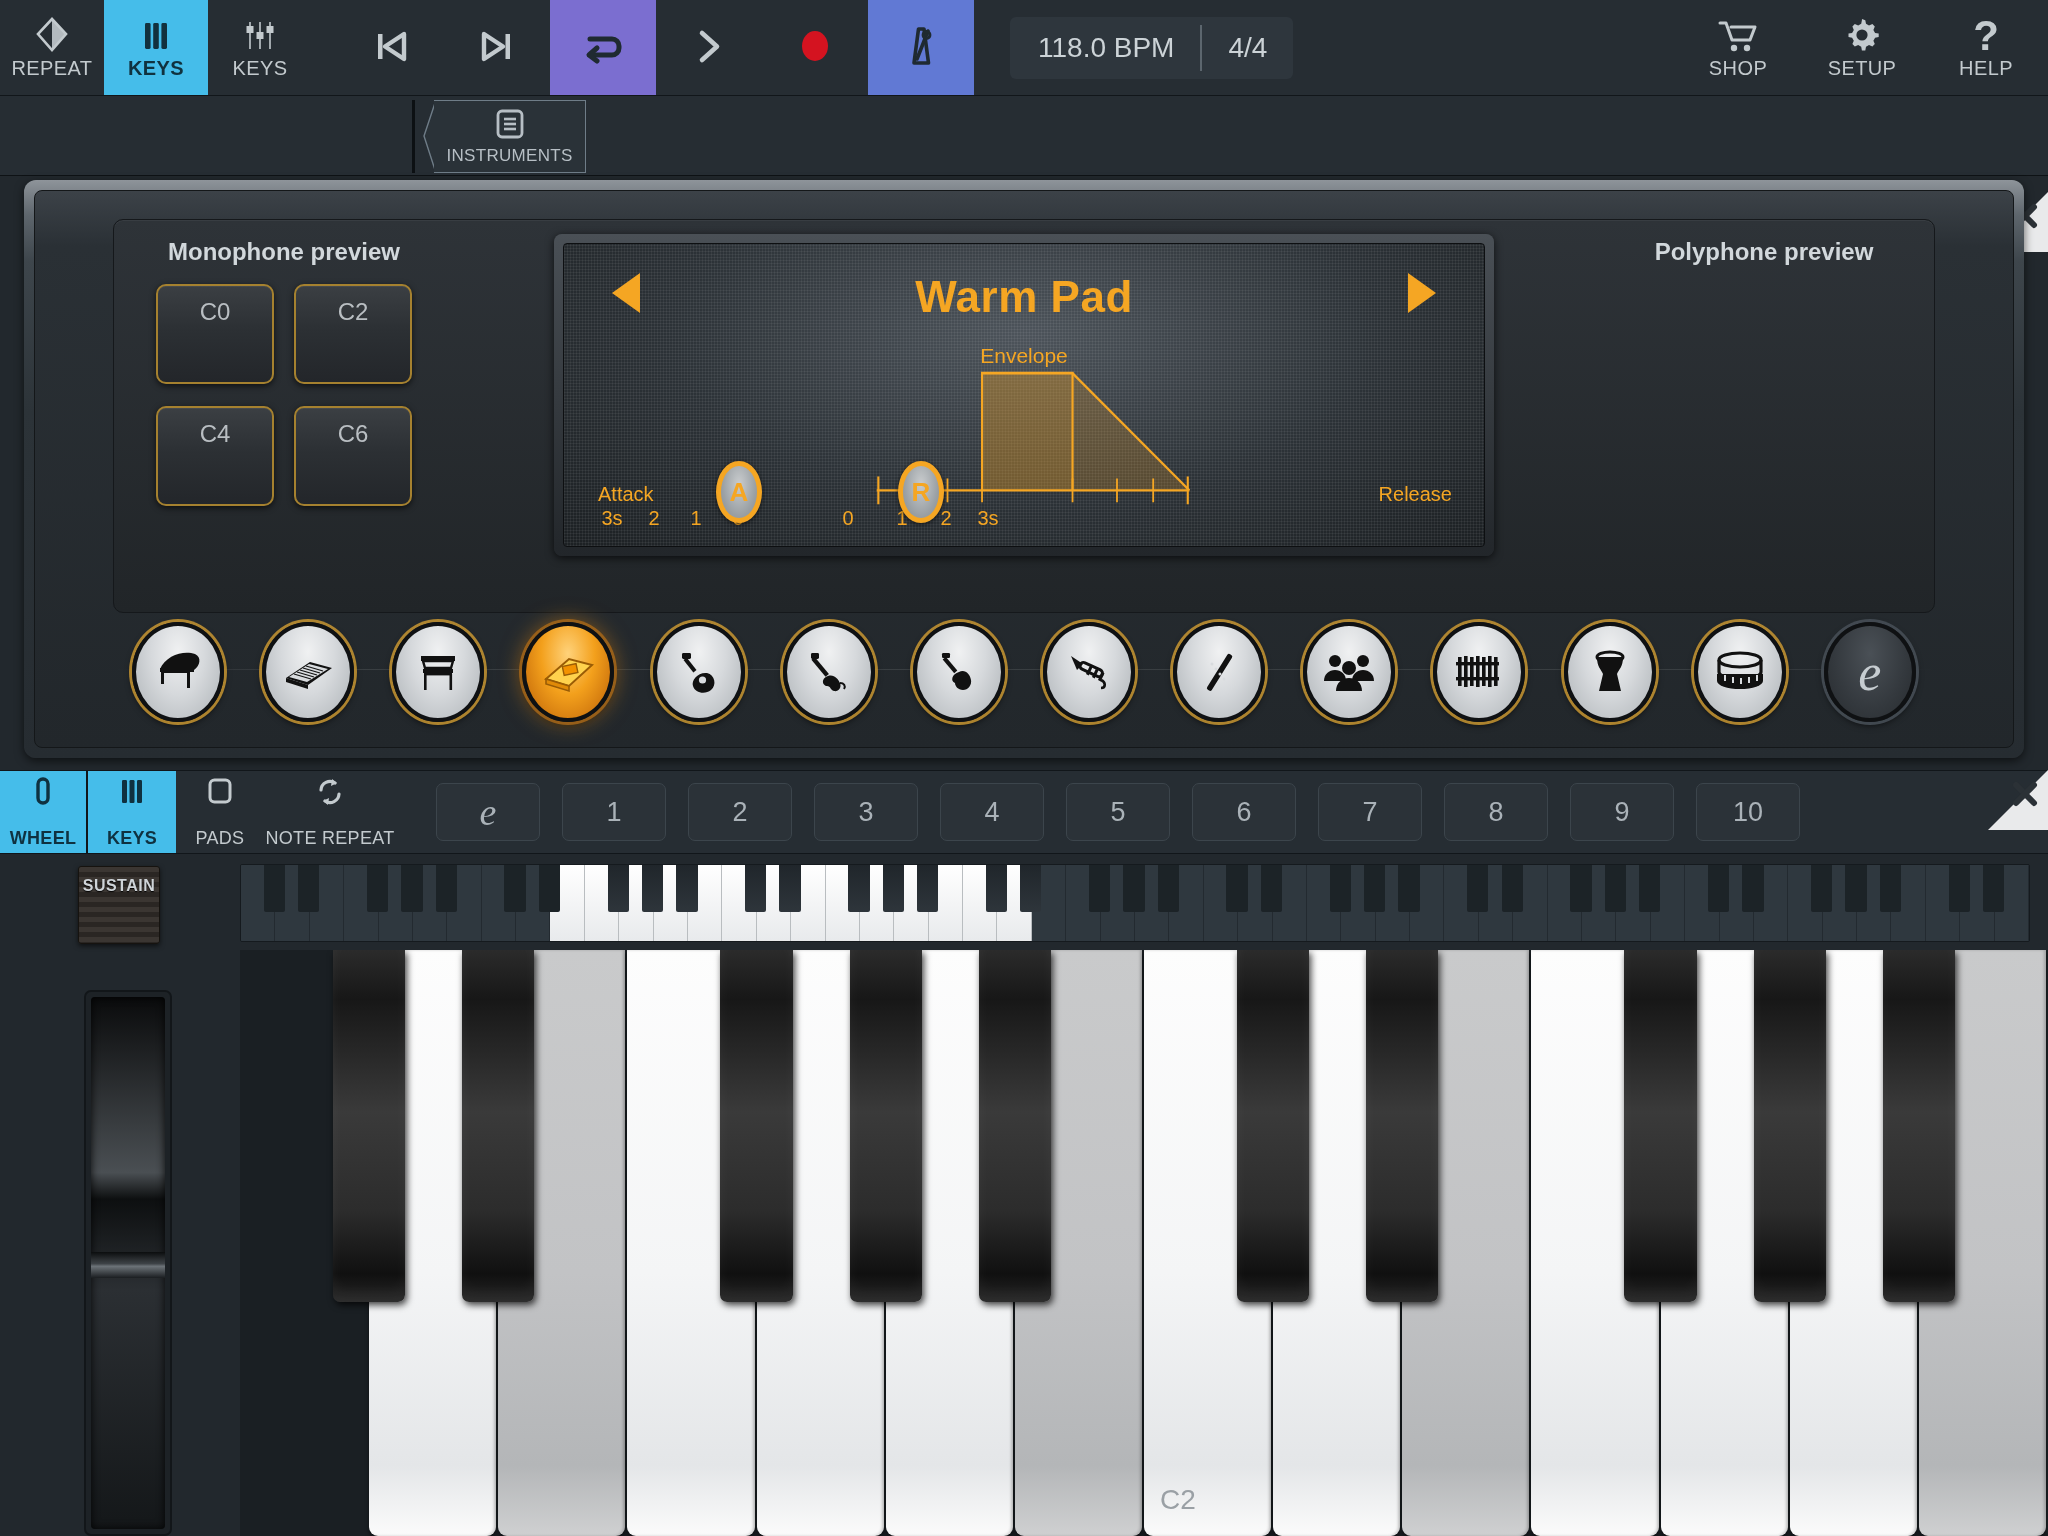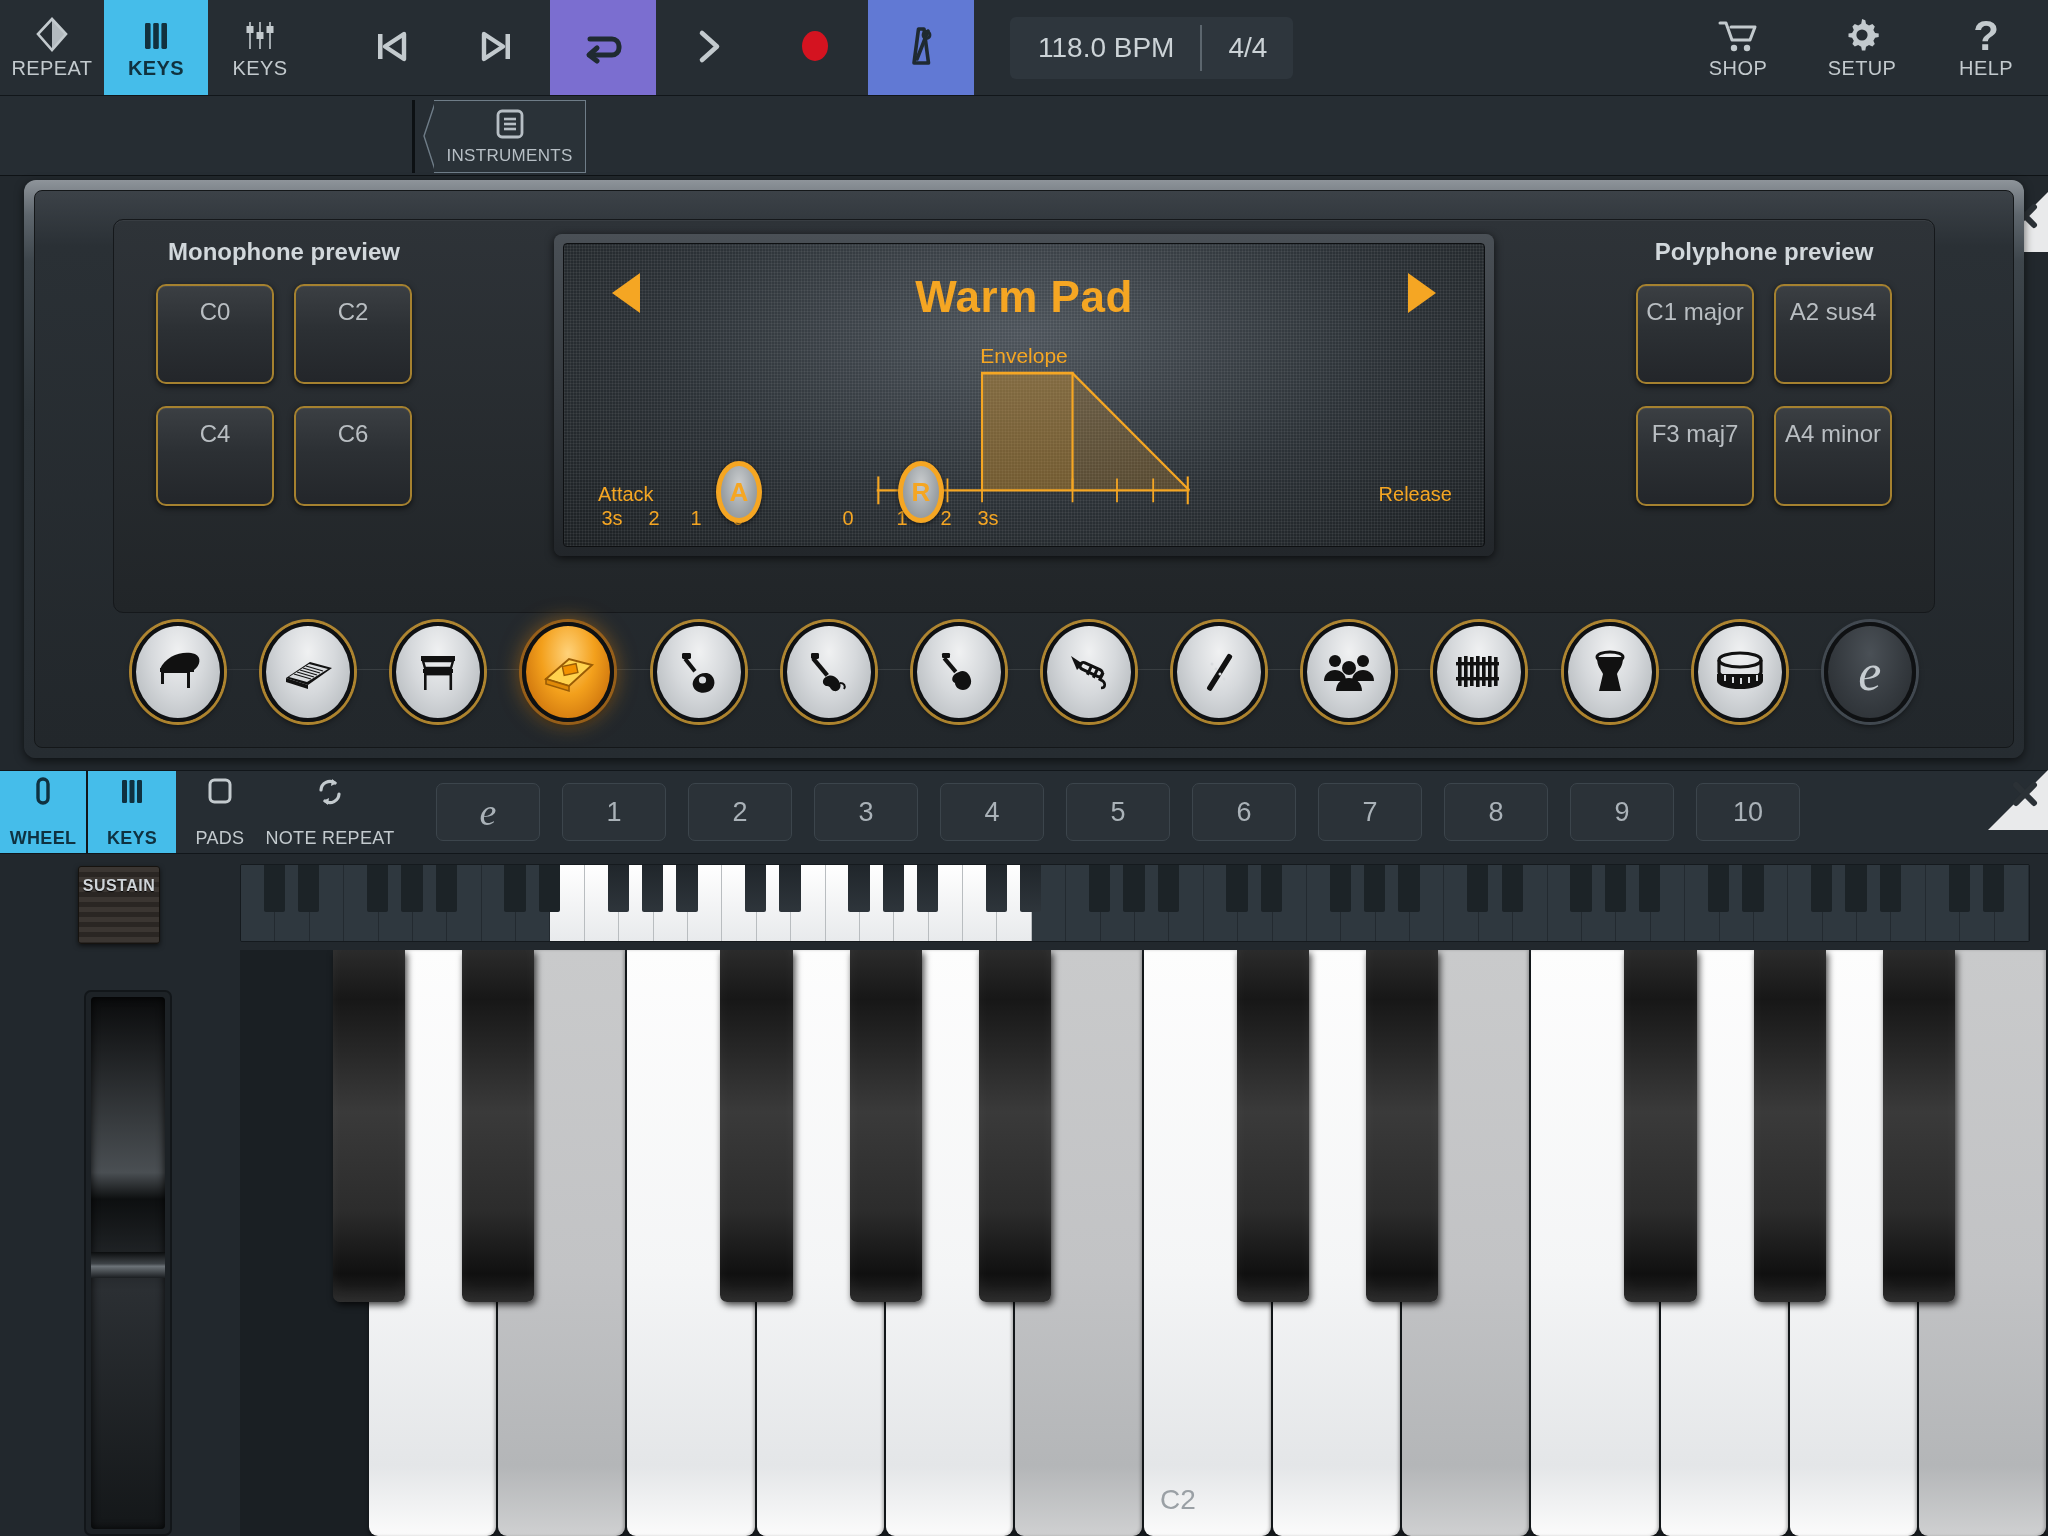--- a/index.html
+++ b/index.html
@@ -543,26 +543,20 @@
             <div class="ax-num" style="left:360px; top:263px; width:44px;">2</div>
             <div class="ax-num" style="left:402px; top:263px; width:44px;">3s</div>
 
             <div class="env-knob" style="left:152px; top:217px;">A</div>
             <div class="env-knob" style="left:334px; top:217px;">R</div>
           </div>
         </div>
 
         <div class="poly-col">
           <div class="prev-title">Polyphone preview</div>
-          <div class="pad-grid">
-            <div class="pad">C1 major</div>
-            <div class="pad">A2 sus4</div>
-            <div class="pad">F3 maj7</div>
-            <div class="pad">A4 minor</div>
-          </div>
         </div>
       </div>
 
       <div class="inst-row">
         <div class="inst-divider"></div>
 
         <div class="inst">
           <div class="disc">
               <svg width="56" height="56" viewBox="0 0 56 56">
             <path d="M10 25 C16 11 34 6 45 10 C52 13 50 22 44 26 L40 28 L40 44 L37 44 L37 29 L14 29 L14 40 L11 40 L11 28 Z" fill="#111"></path>

